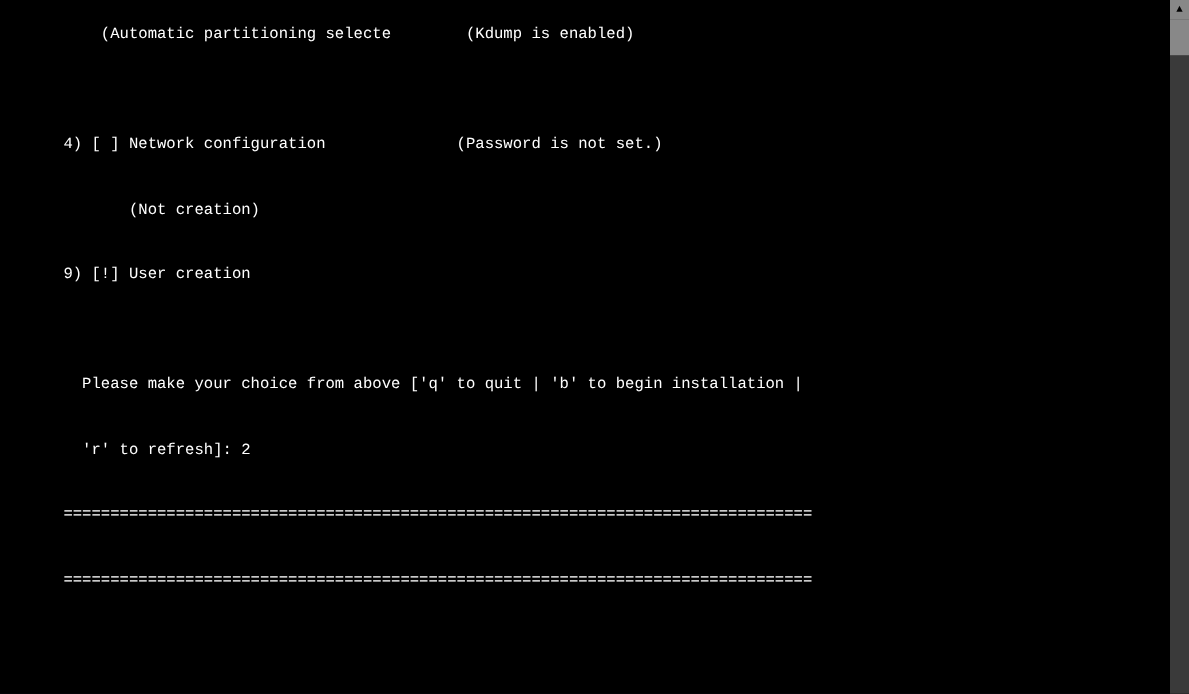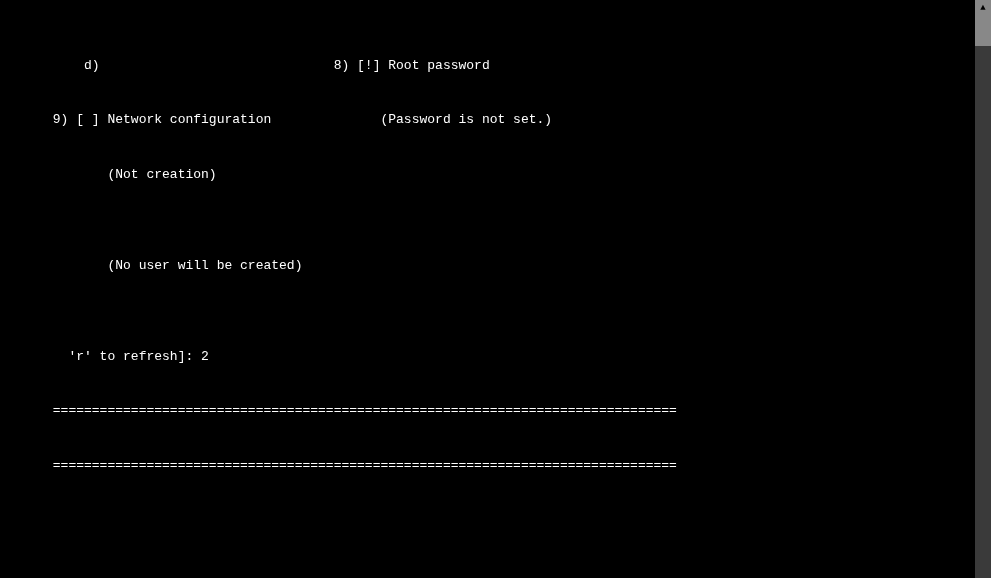--- a/index.html
+++ b/index.html
@@ -81,30 +81,31 @@
       background: #888888;
     }
   </style>
 </head>
 <body>
 
 <div id="terminal-window">
 
   <div id="terminal-container">
     <div id="terminal-scroll">
+      <span>    (Automatic partitioning selecte        (Kdump is enabled)</span>
       <br>
-      <span>    d)                              8) [!] Root password</span>
       <br>
-      <span>9) [ ] Network configuration              (Password is not set.)</span>
+      <span>4) [ ] Network configuration              (Password is not set.)</span>
       <br>
       <span>       (Not creation)</span>
       <br>
+      <span>9) [!] User creation</span>
       <br>
-      <span>       (No user will be created)</span>
       <br>
+      <span>  Please make your choice from above ['q' to quit | 'b' to begin installation |</span>
       <br>
       <span>  'r' to refresh]: 2</span>
       <br>
       <span>================================================================================</span>
       <br>
       <span>================================================================================</span>
       <br>
       <br>
       
       <br>

